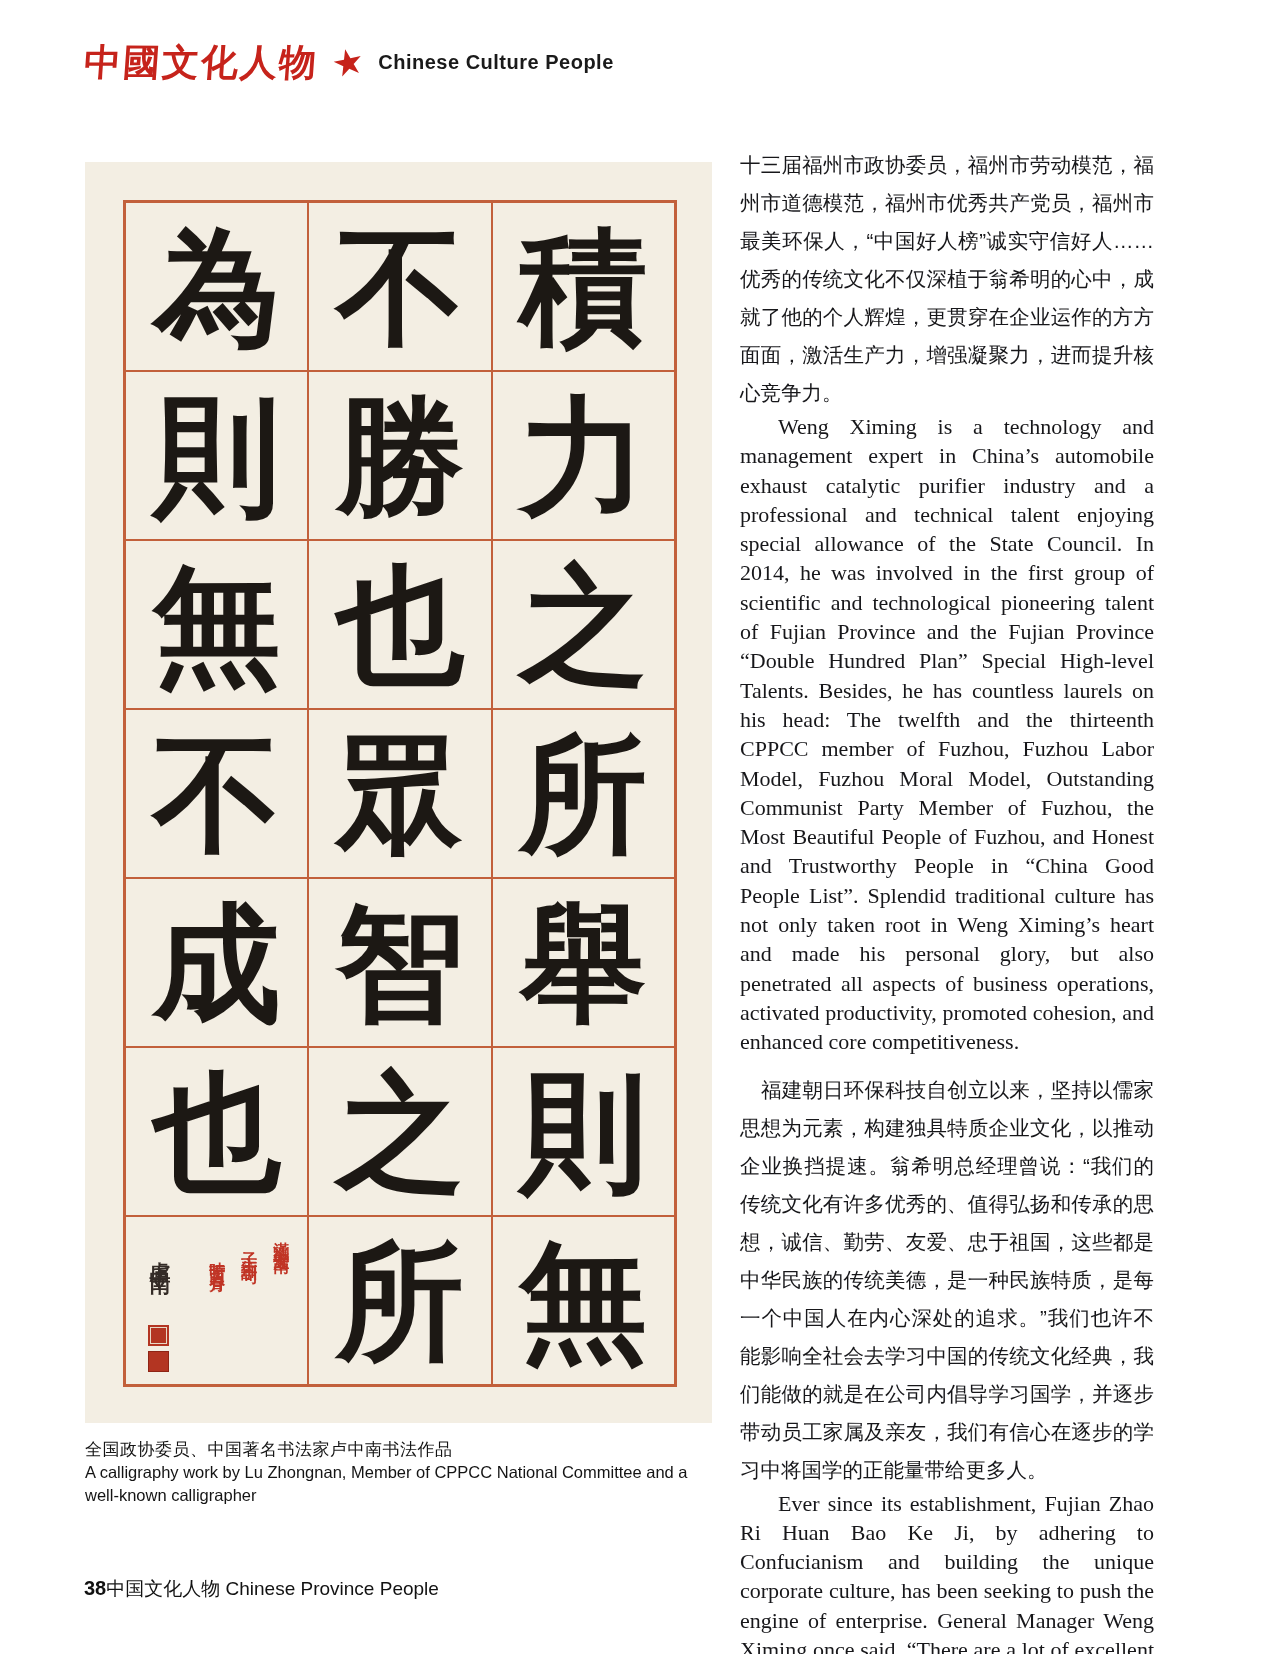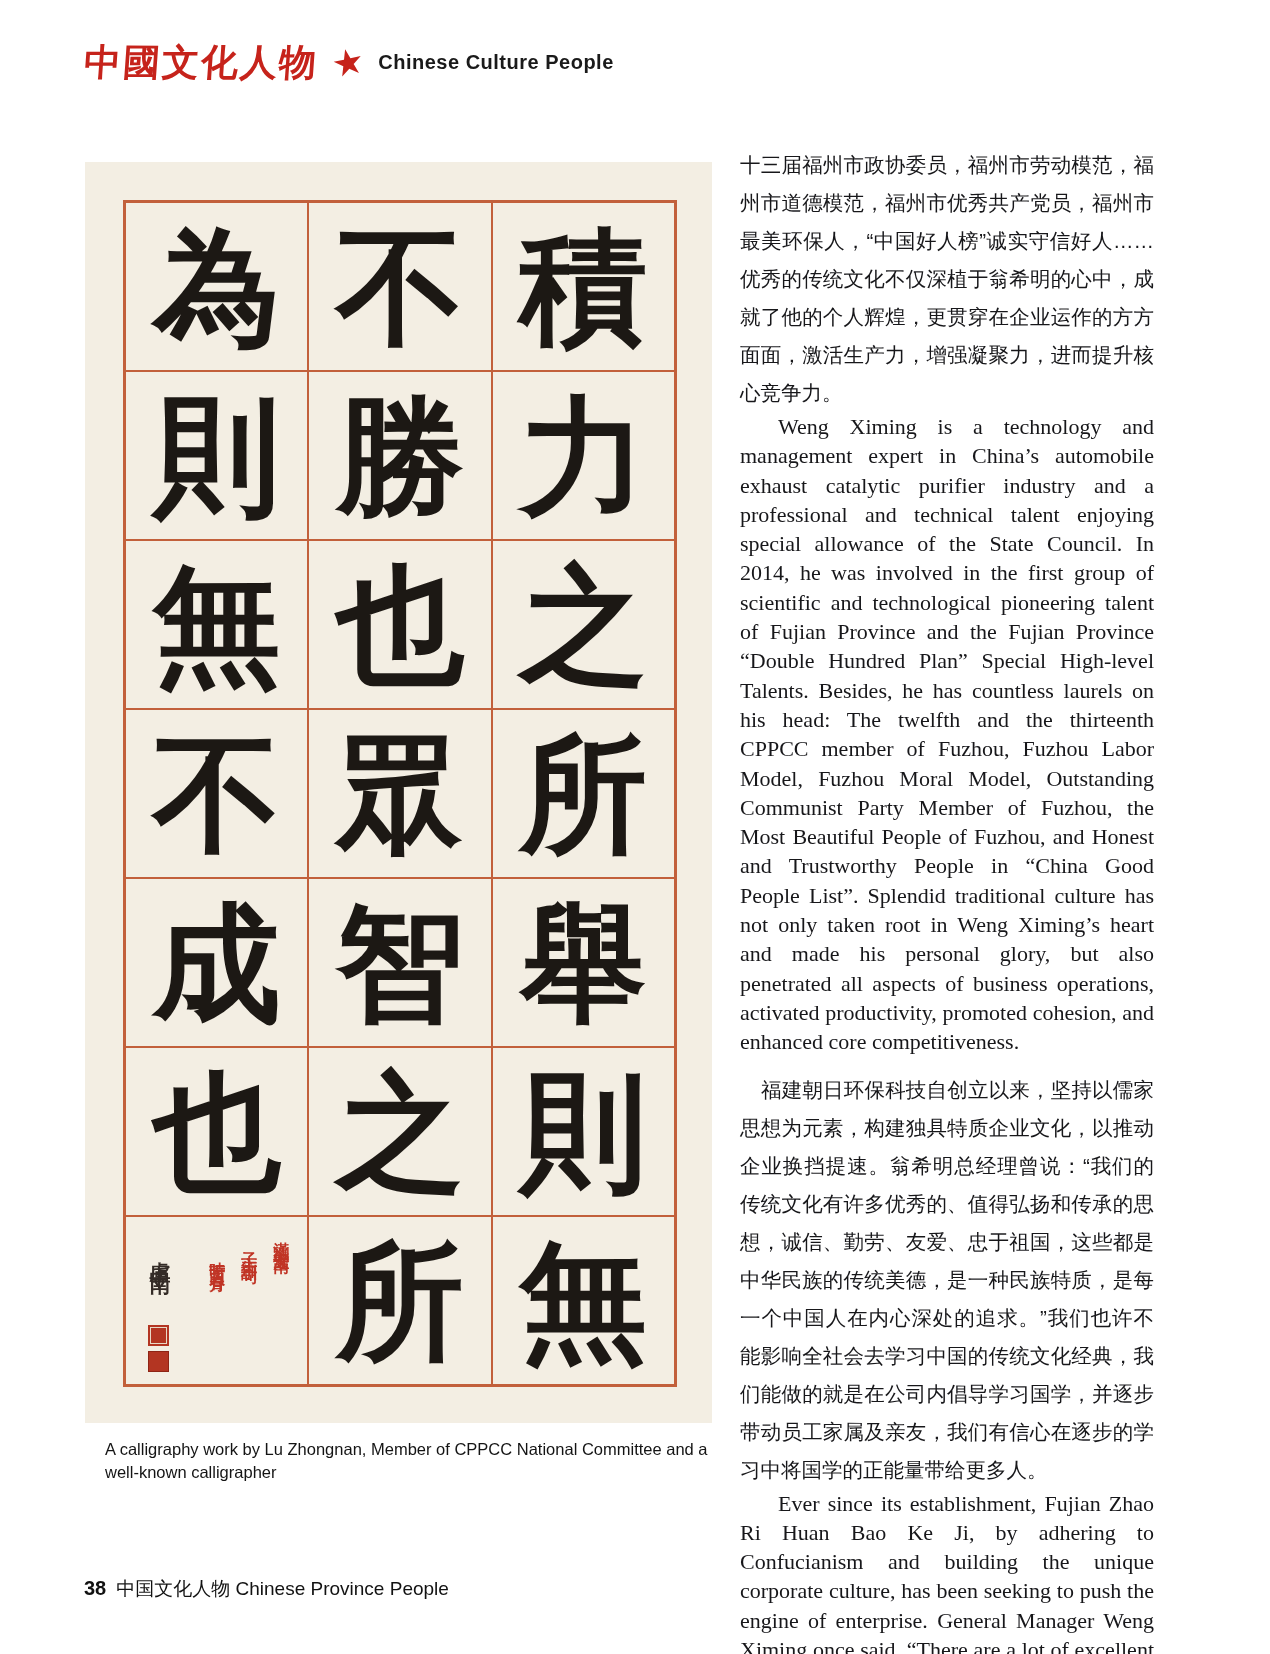--- a/index.html
+++ b/index.html
@@ -54,37 +54,37 @@
   .colo-seals { position:absolute; left:22px; bottom:12px; display:flex; flex-direction:column; gap:5px; }
   .seal {
     width:21px; height:21px; background:#b33522;
     box-shadow:inset 0 0 0 2px #b33522, inset 0 0 0 3px #e8d9c6;
   }
   .seal.solid { box-shadow:none; border:1px solid #8e2415; }
 
   
   .caption { position:absolute; left:85px; top:1438px; width:630px; color:#141414; }
   .caption .cn { font-size:17px; line-height:23px; letter-spacing:0.5px; }
-  .caption .en { font-size:16.5px; line-height:23px;margin-left:20px; }
+  .caption .en { font-size:16.5px; line-height:23px; }
 
   
   .article { position:absolute; left:740px; top:146px; width:414px; color:#17171a; }
   .article p.cn {
     font-size:20.5px; line-height:38px; text-align:justify;
     font-family:"Liberation Sans", sans-serif;
   }
   .article p.cn.indent { text-indent:21px; }
   .article p.en {
     font-family:"Liberation Serif","DejaVu Serif",serif;
     font-size:22px; line-height:29.3px; text-align:justify; text-indent:38px;
   }
   .article p.gap { margin-top:14px; }
 
   
-  .footer { position:absolute; left:84px; top:1576px; display:flex; align-items:baseline; gap:10px; color:#121212; }
+  .footer { position:absolute; left:84px; top:1576px; display:flex; align-items:baseline; color:#121212; }
   .footer .num { font-weight:bold; font-size:20px; }
   .footer .mag { font-size:19px; }
 </style>
 </head>
 <body>
 
 <div class="page">
 
   <div class="header">
     <span class="logo-cn">中國文化人物</span>
@@ -162,20 +162,21 @@
       <div class="cal-cell">
           <span class="cal-char">所</span>
         </div>
       <div class="cal-cell">
           <span class="cal-char">無</span>
         </div>
     </div>
   </div>
 
   <div class="caption">
+    <div class="cn">全国政协委员、中国著名书法家卢中南书法作品</div>
     <div class="en">A calligraphy work by Lu Zhongnan, Member of CPPCC National Committee and a well-known calligrapher</div>
   </div>
 
   <div class="article">
     <p class="cn">十三届福州市政协委员，福州市劳动模范，福州市道德模范，福州市优秀共产党员，福州市最美环保人，“中国好人榜”诚实守信好人……优秀的传统文化不仅深植于翁希明的心中，成就了他的个人辉煌，更贯穿在企业运作的方方面面，激活生产力，增强凝聚力，进而提升核心竞争力。</p>
     <p class="en">Weng Ximing is a technology and management expert in China’s automobile exhaust catalytic purifier industry and a professional and technical talent enjoying special allowance of the State Council. In 2014, he was involved in the first group of scientific and technological pioneering talent of Fujian Province and the Fujian Province “Double Hundred Plan” Special High-level Talents. Besides, he has countless laurels on his head: The twelfth and the thirteenth CPPCC member of Fuzhou, Fuzhou Labor Model, Fuzhou Moral Model, Outstanding Communist Party Member of Fuzhou, the Most Beautiful People of Fuzhou, and Honest and Trustworthy People in “China Good People List”. Splendid traditional culture has not only taken root in Weng Ximing’s heart and made his personal glory, but also penetrated all aspects of business operations, activated productivity, promoted cohesion, and enhanced core competitiveness.</p>
     <p class="cn indent gap">福建朝日环保科技自创立以来，坚持以儒家思想为元素，构建独具特质企业文化，以推动企业换挡提速。翁希明总经理曾说：“我们的传统文化有许多优秀的、值得弘扬和传承的思想，诚信、勤劳、友爱、忠于祖国，这些都是中华民族的传统美德，是一种民族特质，是每一个中国人在内心深处的追求。”我们也许不能影响全社会去学习中国的传统文化经典，我们能做的就是在公司内倡导学习国学，并逐步带动员工家属及亲友，我们有信心在逐步的学习中将国学的正能量带给更多人。</p>
     <p class="en">Ever since its establishment, Fujian Zhao Ri Huan Bao Ke Ji, by adhering to Confucianism and building the unique corporate culture, has been seeking to push the engine of enterprise. General Manager Weng Ximing once said, “There are a lot of excellent ideas in the traditional culture of China worthy of glorifying and inheriting. Integrity, diligence, affection, and loyalty to the country are traditional virtues of the Chinese nation, a national trait, and pursuit of every Chinese in the inner depth of heart.” We may not be able to have the whole society learn traditional Chinese</p>
   </div>
 

